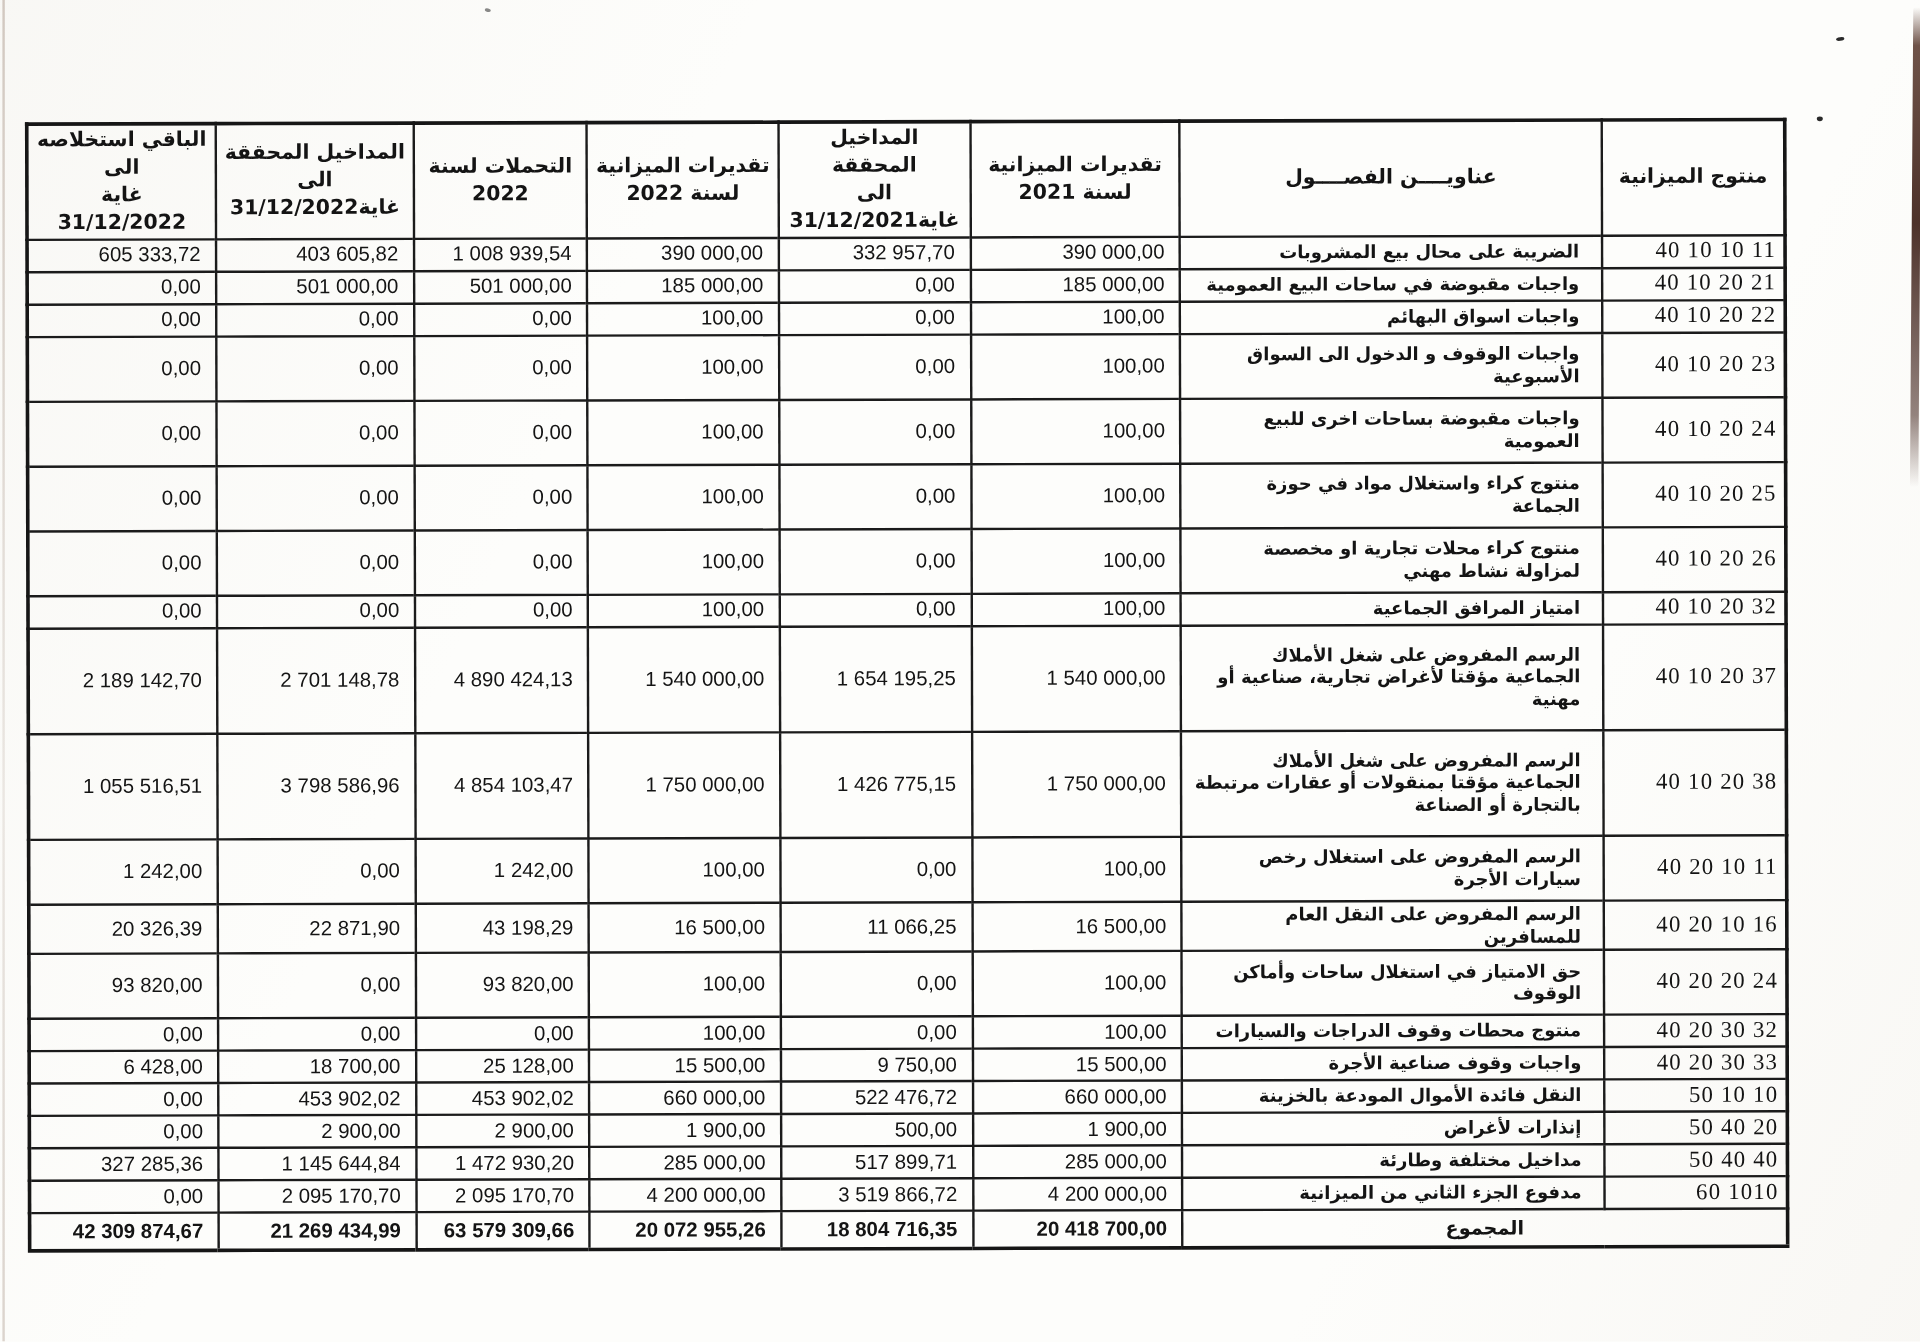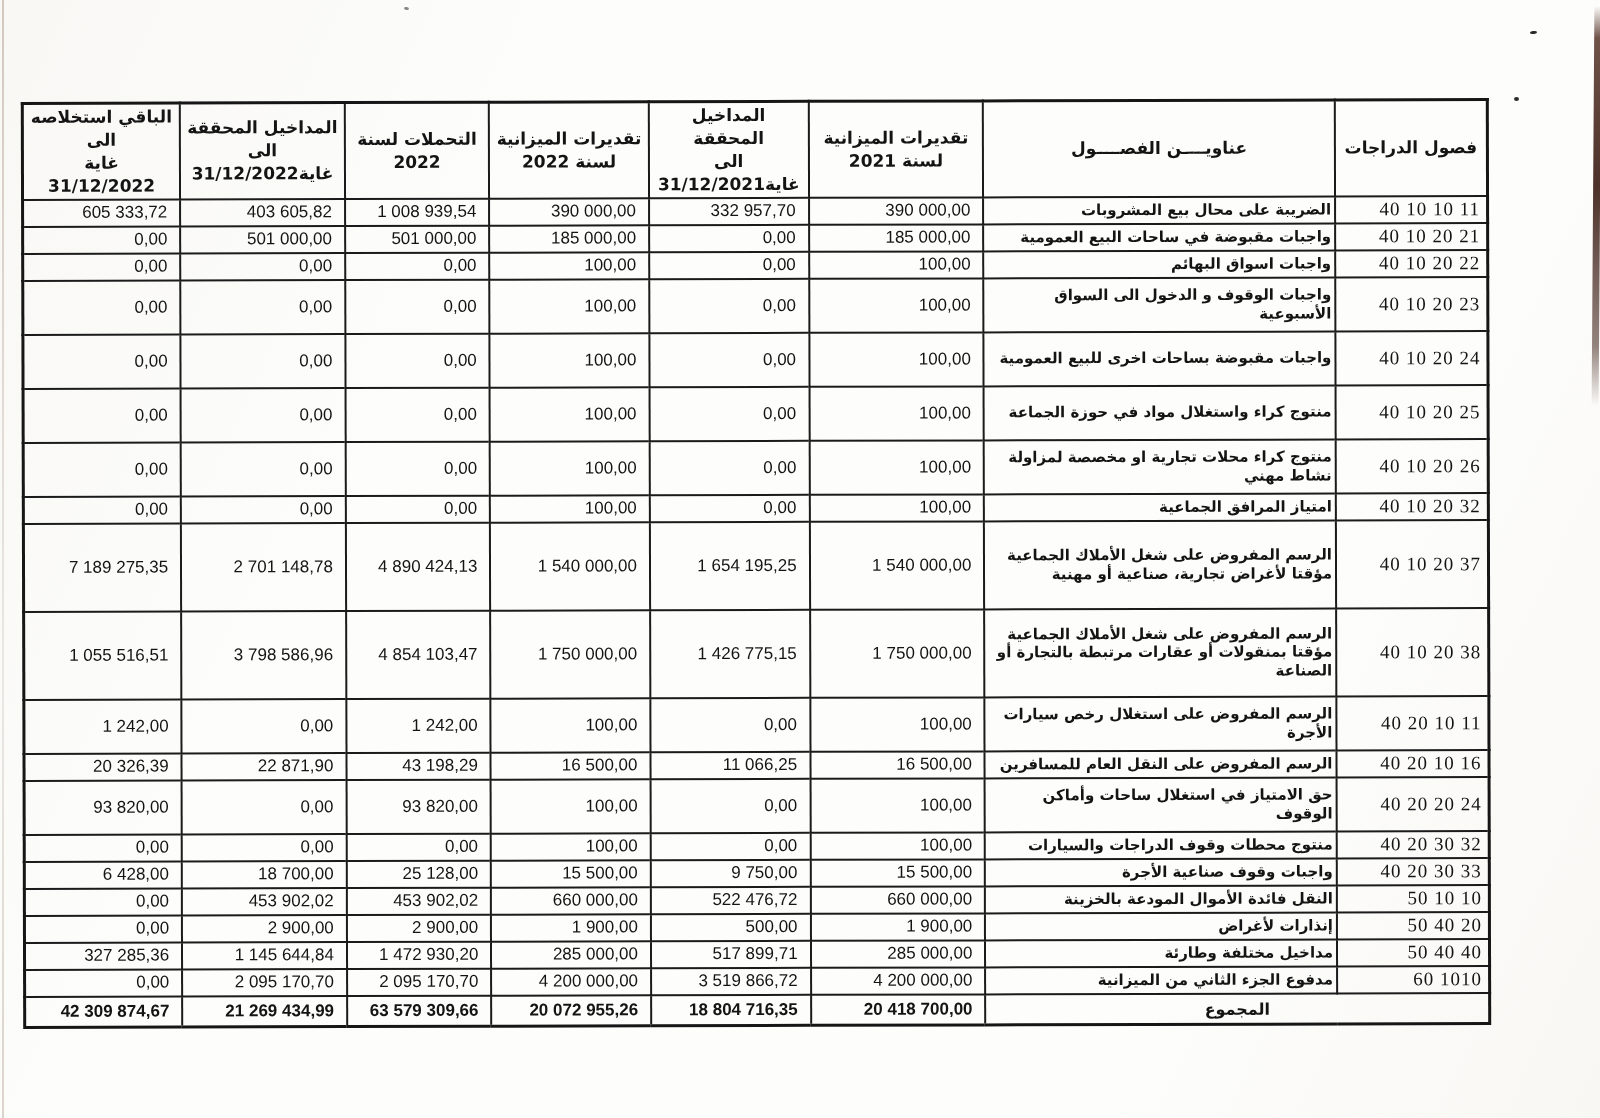--- a/index.html
+++ b/index.html
@@ -48,21 +48,21 @@
   tr.rh2{height:54px;}
   tr.rh3{height:88px;}
   td.code{
     font-family:"Liberation Serif","DejaVu Serif",serif;
     font-size:19px;text-align:right;vertical-align:middle;
     direction:ltr;letter-spacing:1px;
   }
   td.title{
     font-weight:bold;font-size:15px;line-height:1.25;
     text-align:right;vertical-align:middle;
-    padding-right:3px;padding-left:10px;
+    padding-right:18px;padding-left:10px;
   }
   td.num{
     font-family:"Liberation Sans","DejaVu Sans",sans-serif;
     font-size:17px;text-align:right;vertical-align:middle;
     direction:ltr;padding-right:12px;white-space:nowrap;
   }
   tr.total-row{height:31px;}
   tr.total-row td{font-weight:bold;}
   tr.total-row td.total-label{
     font-size:16px;text-align:center;vertical-align:middle;
@@ -100,21 +100,21 @@
         <col class="c-title">
         <col class="c-est2021">
         <col class="c-real2021">
       <col class="c-est2022">
         <col class="c-charges">
         <col class="c-real2022">
         <col class="c-remain">
     </colgroup>
     <tbody>
       <tr class="header-row">
-        <th>فصول الدراجات</th>
+        <th>منتوج الميزانية</th>
         <th>عناويــــن الفصــــول</th>
         <th>تقديرات الميزانية
 لسنة 2021</th>
         <th>المداخيل المحققة
 الى
 غاية31/12/2021</th>
         <th>تقديرات الميزانية
 لسنة 2022</th>
         <th>التحملات لسنة
 2022</th>
@@ -205,21 +205,21 @@
     <td class="num">0,00</td>
   </tr>
         <tr class="rh3">
     <td class="code">40 10 20 37</td>
     <td class="title">الرسم المفروض على شغل الأملاك الجماعية مؤقتا لأغراض تجارية، صناعية أو مهنية</td>
     <td class="num">1 540 000,00</td>
     <td class="num">1 654 195,25</td>
     <td class="num">1 540 000,00</td>
     <td class="num">4 890 424,13</td>
     <td class="num">2 701 148,78</td>
-    <td class="num">7 189 275,35</td>
+    <td class="num">2 189 142,70</td>
   </tr>
         <tr class="rh3">
     <td class="code">40 10 20 38</td>
     <td class="title">الرسم المفروض على شغل الأملاك الجماعية مؤقتا بمنقولات أو عقارات مرتبطة بالتجارة أو الصناعة</td>
     <td class="num">1 750 000,00</td>
     <td class="num">1 426 775,15</td>
     <td class="num">1 750 000,00</td>
     <td class="num">4 854 103,47</td>
     <td class="num">3 798 586,96</td>
     <td class="num">1 055 516,51</td>

